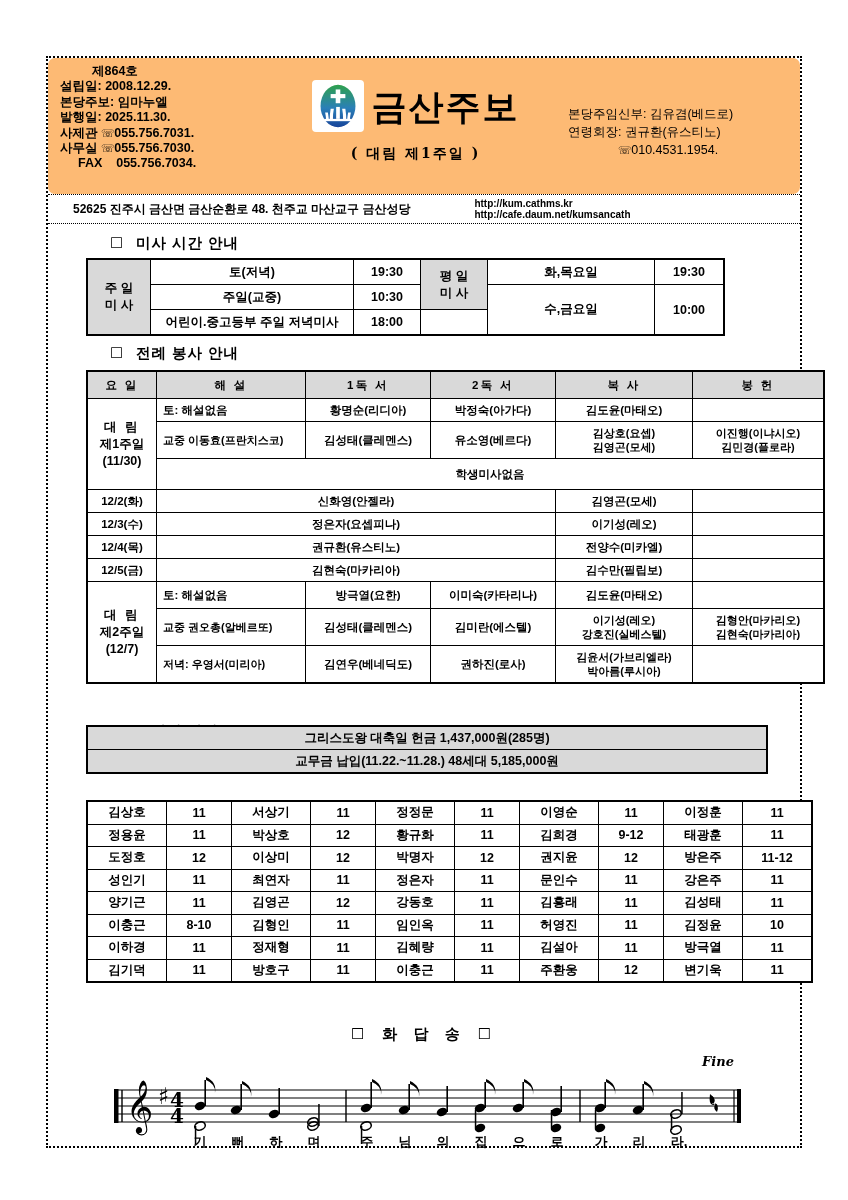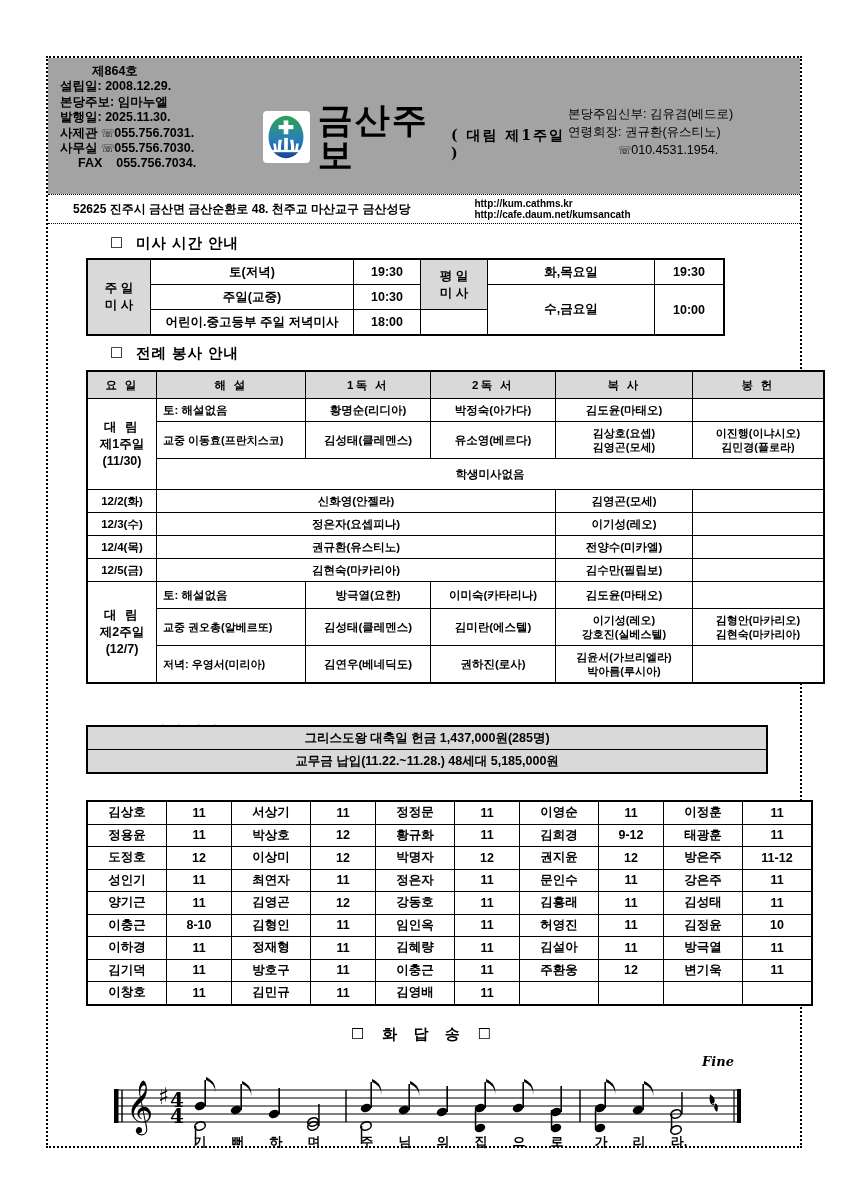--- a/index.html
+++ b/index.html
@@ -28,24 +28,25 @@
     border: 2px dotted #000;
     box-sizing: border-box;
   }
   
   .masthead {
     position: absolute;
     left: 48px;
     top: 58px;
     width: 752px;
     height: 136px;
-    background: #a3a3a3;
+    background: #fdba74;
     box-sizing: border-box;
     display: flex;
     align-items: stretch;
+    border-radius: 7px;
   }
   .mast-left {
     width: 215px;
     padding: 6px 0 0 12px;
     box-sizing: border-box;
     font-size: 12.5px;
     line-height: 15.4px;
     font-weight: bold;
     white-space: nowrap;
   }
@@ -53,21 +54,21 @@
   .mast-left .ml-indent { padding-left: 32px; }
   .mast-left .ml-indent2 { padding-left: 18px; }
   .phone-glyph {
     font-size: 11px;
     letter-spacing: -0.5px;
   }
   .mast-center {
     flex: 1;
     position: relative;
     display: flex;
-    flex-direction: row;
+    flex-direction: column;
     align-items: center;
     justify-content: flex-start;
     padding-top: 22px;
     box-sizing: border-box;
   }
   .title-row {
     display: flex;
     align-items: center;
     gap: 8px;
   }
@@ -534,32 +535,20 @@
         <td>11</td>
         <td>방호구</td>
         <td>11</td>
         <td>이충근</td>
         <td>11</td>
         <td>주환웅</td>
         <td>12</td>
         <td>변기욱</td>
         <td>11</td>
       </tr>
-      <tr>
-        <td>이창호</td>
-        <td>11</td>
-        <td>김민규</td>
-        <td>11</td>
-        <td>김영배</td>
-        <td>11</td>
-        <td></td>
-        <td></td>
-        <td></td>
-        <td></td>
-      </tr>
     </tbody>
   </table>
 
   <div class="hymn-head">
     <span class="sq">☐</span><span>화 답 송</span><span class="sq" style="margin-left:12px;margin-right:0;">☐</span>
   </div>
 
   <div class="score">
     <div class="fine-mark">Fine</div>
     <svg width="640" height="80" viewBox="0 0 640 80">

